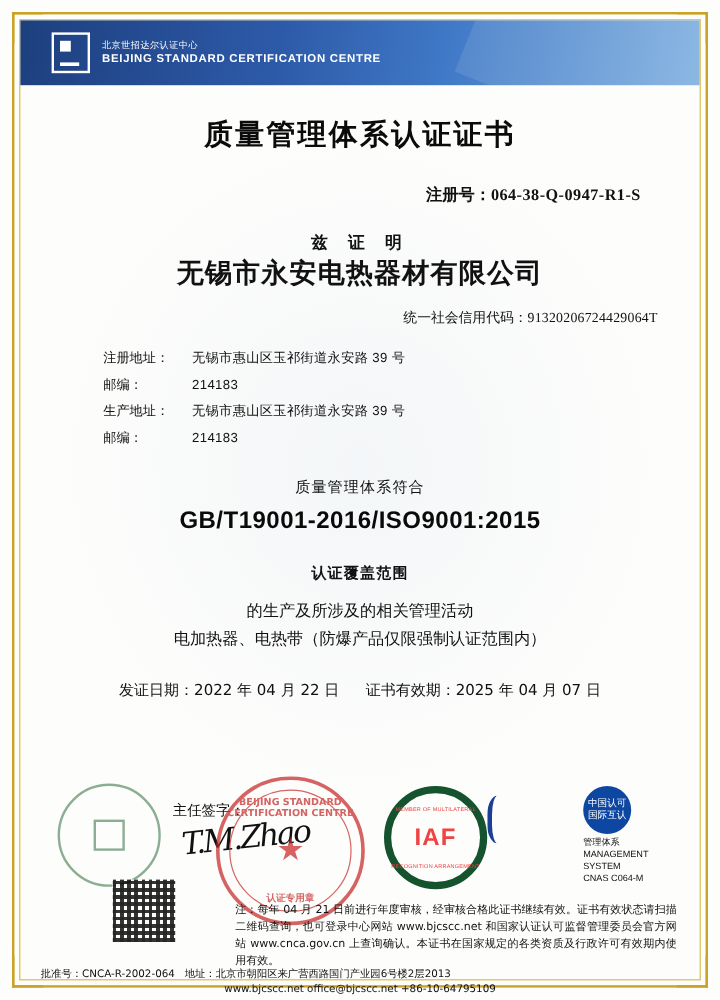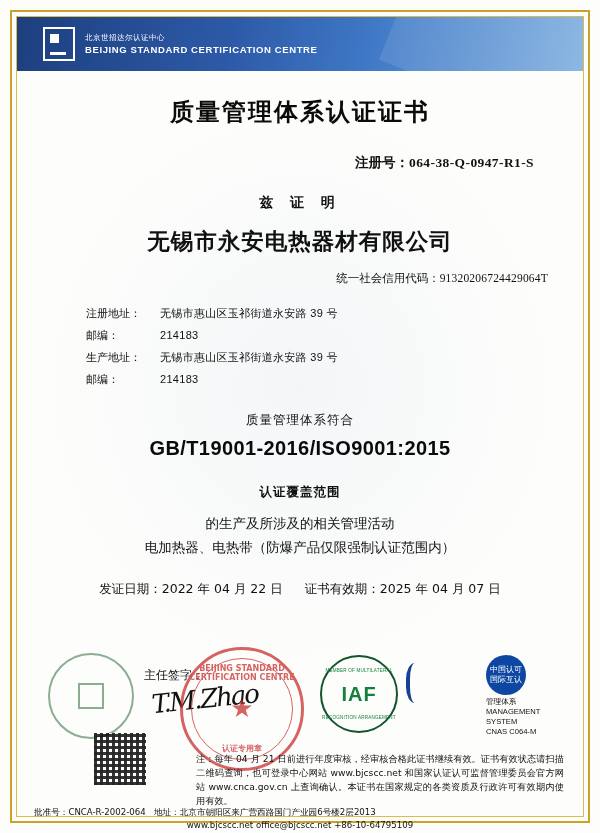--- a/index.html
+++ b/index.html
@@ -131,21 +131,20 @@
   .hereby {
     text-align: center;
     margin-top: 22px;
     font-family: "DejaVu Sans", sans-serif;
     font-size: 14px;
     letter-spacing: 6px;
     font-weight: bold;
   }
   .company {
     text-align: center;
-    margin-top: 14px;
     font-family: "DejaVu Sans", sans-serif;
     font-size: 22.5px;
     font-weight: bold;
     letter-spacing: 1px;
   }
   .credit-line {
     text-align: right;
     margin-top: 14px;
     padding-right: 18px;
     font-size: 11.5px;
@@ -296,22 +295,22 @@
     font-weight: bold;
   }
   .red-seal .txt-top { top: 14px; }
   .red-seal .txt-bot { bottom: 14px; }
 
   .iaf {
     position: absolute;
     left: 286px; top: 10px;
     width: 74px; height: 74px;
     border-radius: 50%;
-    border: 2px solid #14532d;
-    color: #15803d;
+    border: 6px solid #14532d;
+    color: #ef4444;
   }
   .iaf .iaf-main {
     position: absolute;
     left: 0; right: 0; top: 26px;
     text-align: center;
     font-family: "Liberation Sans", sans-serif;
     font-weight: bold;
     font-size: 20px;
     letter-spacing: 1px;
   }

